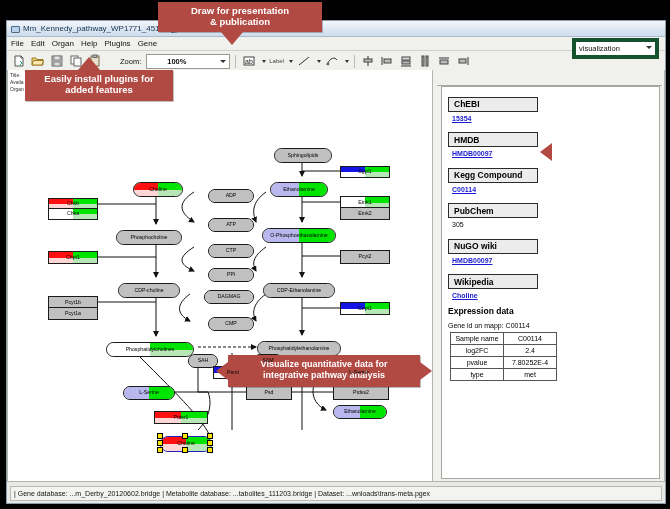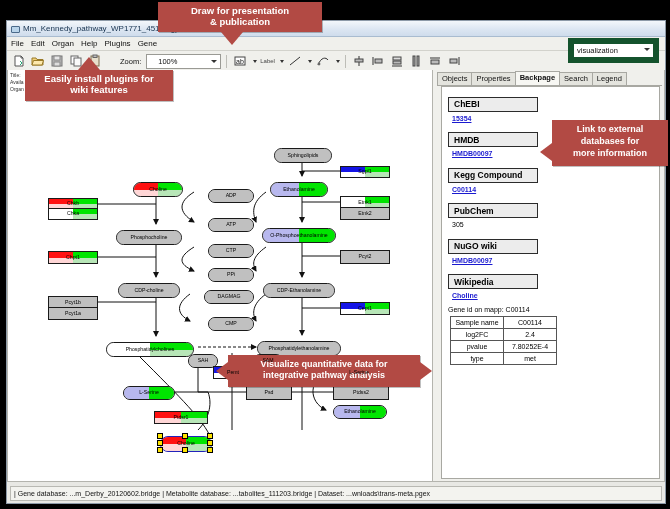--- a/index.html
+++ b/index.html
@@ -19,30 +19,30 @@
   .menubar{height:13px;background:#f0f0ec;border-bottom:1px solid #d2d2cc;display:flex;
            align-items:center;padding-left:4px;gap:7px;}
   .menubar span{font-size:8px;color:#111;cursor:default;}
 
   .toolbar{height:20px;background:#f0f0ec;border-bottom:1px solid #c8c8c2;display:flex;
            align-items:center;gap:3px;padding-left:4px;}
   .tb-btn{width:14px;height:14px;position:relative;border:1px solid transparent;}
   .ic{position:absolute;inset:0;}
   .zoom-lbl{font-size:7.5px;color:#111;margin-left:14px;margin-right:2px;font-weight:normal;}
   .zoom-box{width:62px;height:13px;background:#fff;border:1px solid #9a9a94;font-size:7.5px;
-            display:flex;align-items:center;padding-left:11px;color:#111;position:relative;}
+            display:flex;align-items:center;padding-left:20px;color:#111;position:relative;font-weight:bold;}
   .zoom-box .arr{position:absolute;right:3px;top:5px;border-left:3px solid transparent;
             border-right:3px solid transparent;border-top:3.5px solid #333;}
   .sep{width:1px;height:13px;background:#bdbdb7;margin:0 2px;}
   .tbsmall{font-size:6px;color:#444;}
   .caret{border-left:2.5px solid transparent;border-right:2.5px solid transparent;
          border-top:3px solid #333;display:inline-block;margin-left:2px;}
 
   .vis-sel{position:absolute;right:6px;top:17px;width:76px;height:13px;background:#fff;
-           border:6px solid #14532d;font-size:7.5px;display:flex;align-items:center;
+           border:4px solid #14532d;font-size:7.5px;display:flex;align-items:center;
            padding-left:3px;color:#111;}
   .vis-sel .arr{position:absolute;right:3px;top:4px;border-left:3px solid transparent;
            border-right:3px solid transparent;border-top:3.5px solid #333;}
 
   
   .body-area{position:absolute;left:0;top:49px;right:0;bottom:21px;display:flex;}
   .canvas-pane{position:relative;width:424px;background:#fff;border:1px solid #b4b4ae;
                border-top:none;overflow:hidden;}
   .side-pane{position:relative;flex:1;background:#f0f0ec;border:1px solid #b4b4ae;
              border-left:none;border-top:none;overflow:hidden;}
@@ -486,32 +486,26 @@
             <div class="handle" style="left: 149px; top: 370px;"></div>
             <div class="handle" style="left: 199px; top: 370px;"></div>
             <div class="handle" style="left: 149px; top: 377px;"></div>
             <div class="handle" style="left: 174px; top: 377px;"></div>
             <div class="handle" style="left: 199px; top: 377px;"></div>
           </div>
 
       </div>
 
       <div class="side-pane">
-        <div class="tabs">
-          <div class="tab">Objects</div>
-          <div class="tab">Properties</div>
-          <div class="tab active">Backpage</div>
-          <div class="tab">Search</div>
-          <div class="tab">Legend</div>
-        </div>
         <div class="tab-strip-line"></div>
 
         <div class="backpage">
           <div id="bp-sections"><div class="bp-head">ChEBI</div><span class="bp-link">15354</span><div class="bp-head">HMDB</div><span class="bp-link">HMDB00097</span><div class="bp-head">Kegg Compound</div><span class="bp-link">C00114</span><div class="bp-head">PubChem</div><span class="bp-plain">305</span><div class="bp-head">NuGO wiki</div><span class="bp-link">HMDB00097</span><div class="bp-head">Wikipedia</div><span class="bp-link">Choline</span></div>
 
+          <div class="exp-title">Expression data</div>
           <div class="gene-id">Gene id on mapp: C00114</div>
           <table class="expt">
             <tbody id="exp-rows">
                 <tr>
                   <td>Sample name</td>
                   <td>C00114</td>
                 </tr>
                 <tr>
                   <td>log2FC</td>
                   <td>2.4</td>
@@ -539,32 +533,25 @@
     <span class="txt" style="padding:3px 5px;line-height:11px;">
       <span>Draw for presentation</span><br>
       <span>&amp; publication</span>
     </span>
   </div>
   <div class="arrow-dn" style="left:221px;top:32px;"></div>
 
   <div class="callout" style="left:25px;top:70px;width:148px;height:31px;">
     <span class="txt" style="padding:3px 5px;line-height:11px;">
       <span>Easily install plugins for</span><br>
-      <span>wiki features</span>
+      <span>added features</span>
     </span>
   </div>
   <div class="arrow-up" style="left:78px;top:57px;"></div>
 
-  <div class="callout" style="left:552px;top:120px;width:116px;height:46px;">
-    <span class="txt" style="padding:3px 4px;line-height:12px;font-size:9px;">
-      <span>Link  to external</span><br>
-      <span>databases  for</span><br>
-      <span>more information</span>
-    </span>
-  </div>
   <div class="arrow-lf" style="left:540px;top:143px;"></div>
 
   <div class="callout" style="left:228px;top:355px;width:192px;height:32px;">
     <span class="txt" style="padding:4px 5px;line-height:11px;font-size:9px;">
       <span>Visualize quantitative data  for</span><br>
       <span>integrative pathway analysis</span>
     </span>
   </div>
   <div class="arrow-lf" style="left:216px;top:362px;"></div>
   <div class="arrow-rt" style="left:420px;top:362px;"></div>

